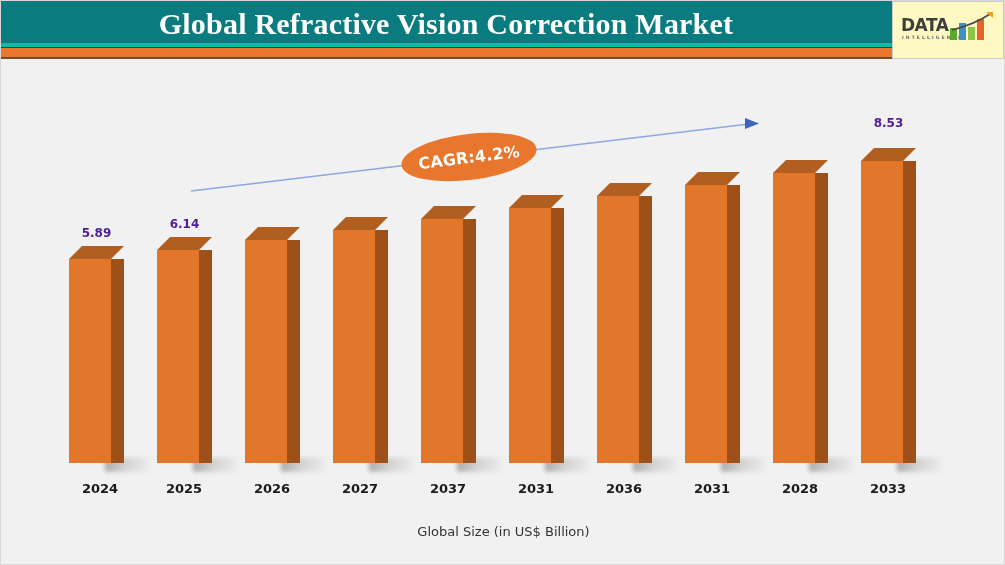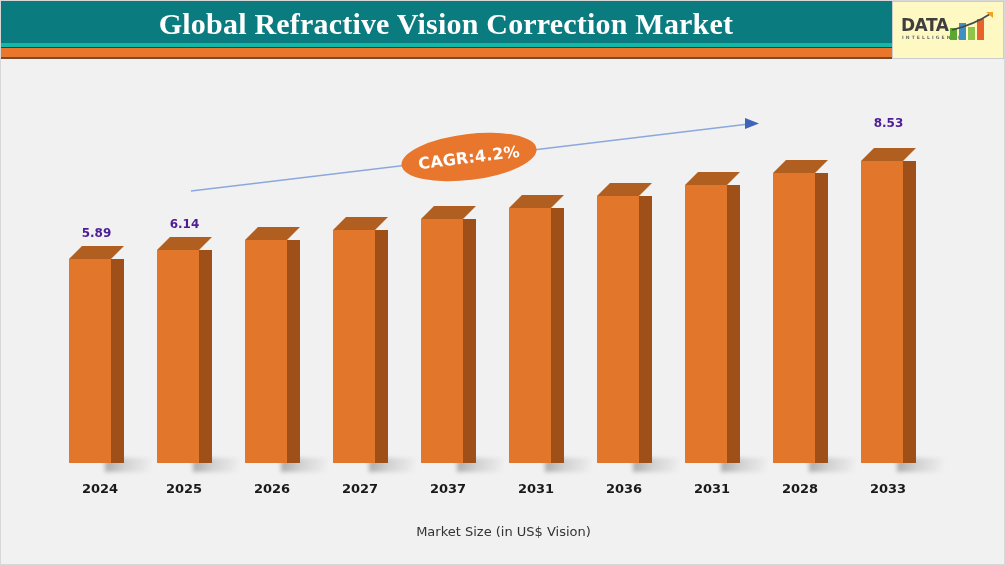--- a/index.html
+++ b/index.html
@@ -265,16 +265,16 @@
     <div class="x-label" style="left:148px;top:422px;">2025</div>
     <div class="x-label" style="left:236px;top:422px;">2026</div>
     <div class="x-label" style="left:324px;top:422px;">2027</div>
     <div class="x-label" style="left:412px;top:422px;">2037</div>
     <div class="x-label" style="left:500px;top:422px;">2031</div>
     <div class="x-label" style="left:588px;top:422px;">2036</div>
     <div class="x-label" style="left:676px;top:422px;">2031</div>
     <div class="x-label" style="left:764px;top:422px;">2028</div>
     <div class="x-label" style="left:852px;top:422px;">2033</div>
 
-    <div class="axis-caption">Market Size (in US$ Vision)</div>
+    <div class="axis-caption">Global Size (in US$ Billion)</div>
 
   </div>
 </div>
 
 </body></html>

